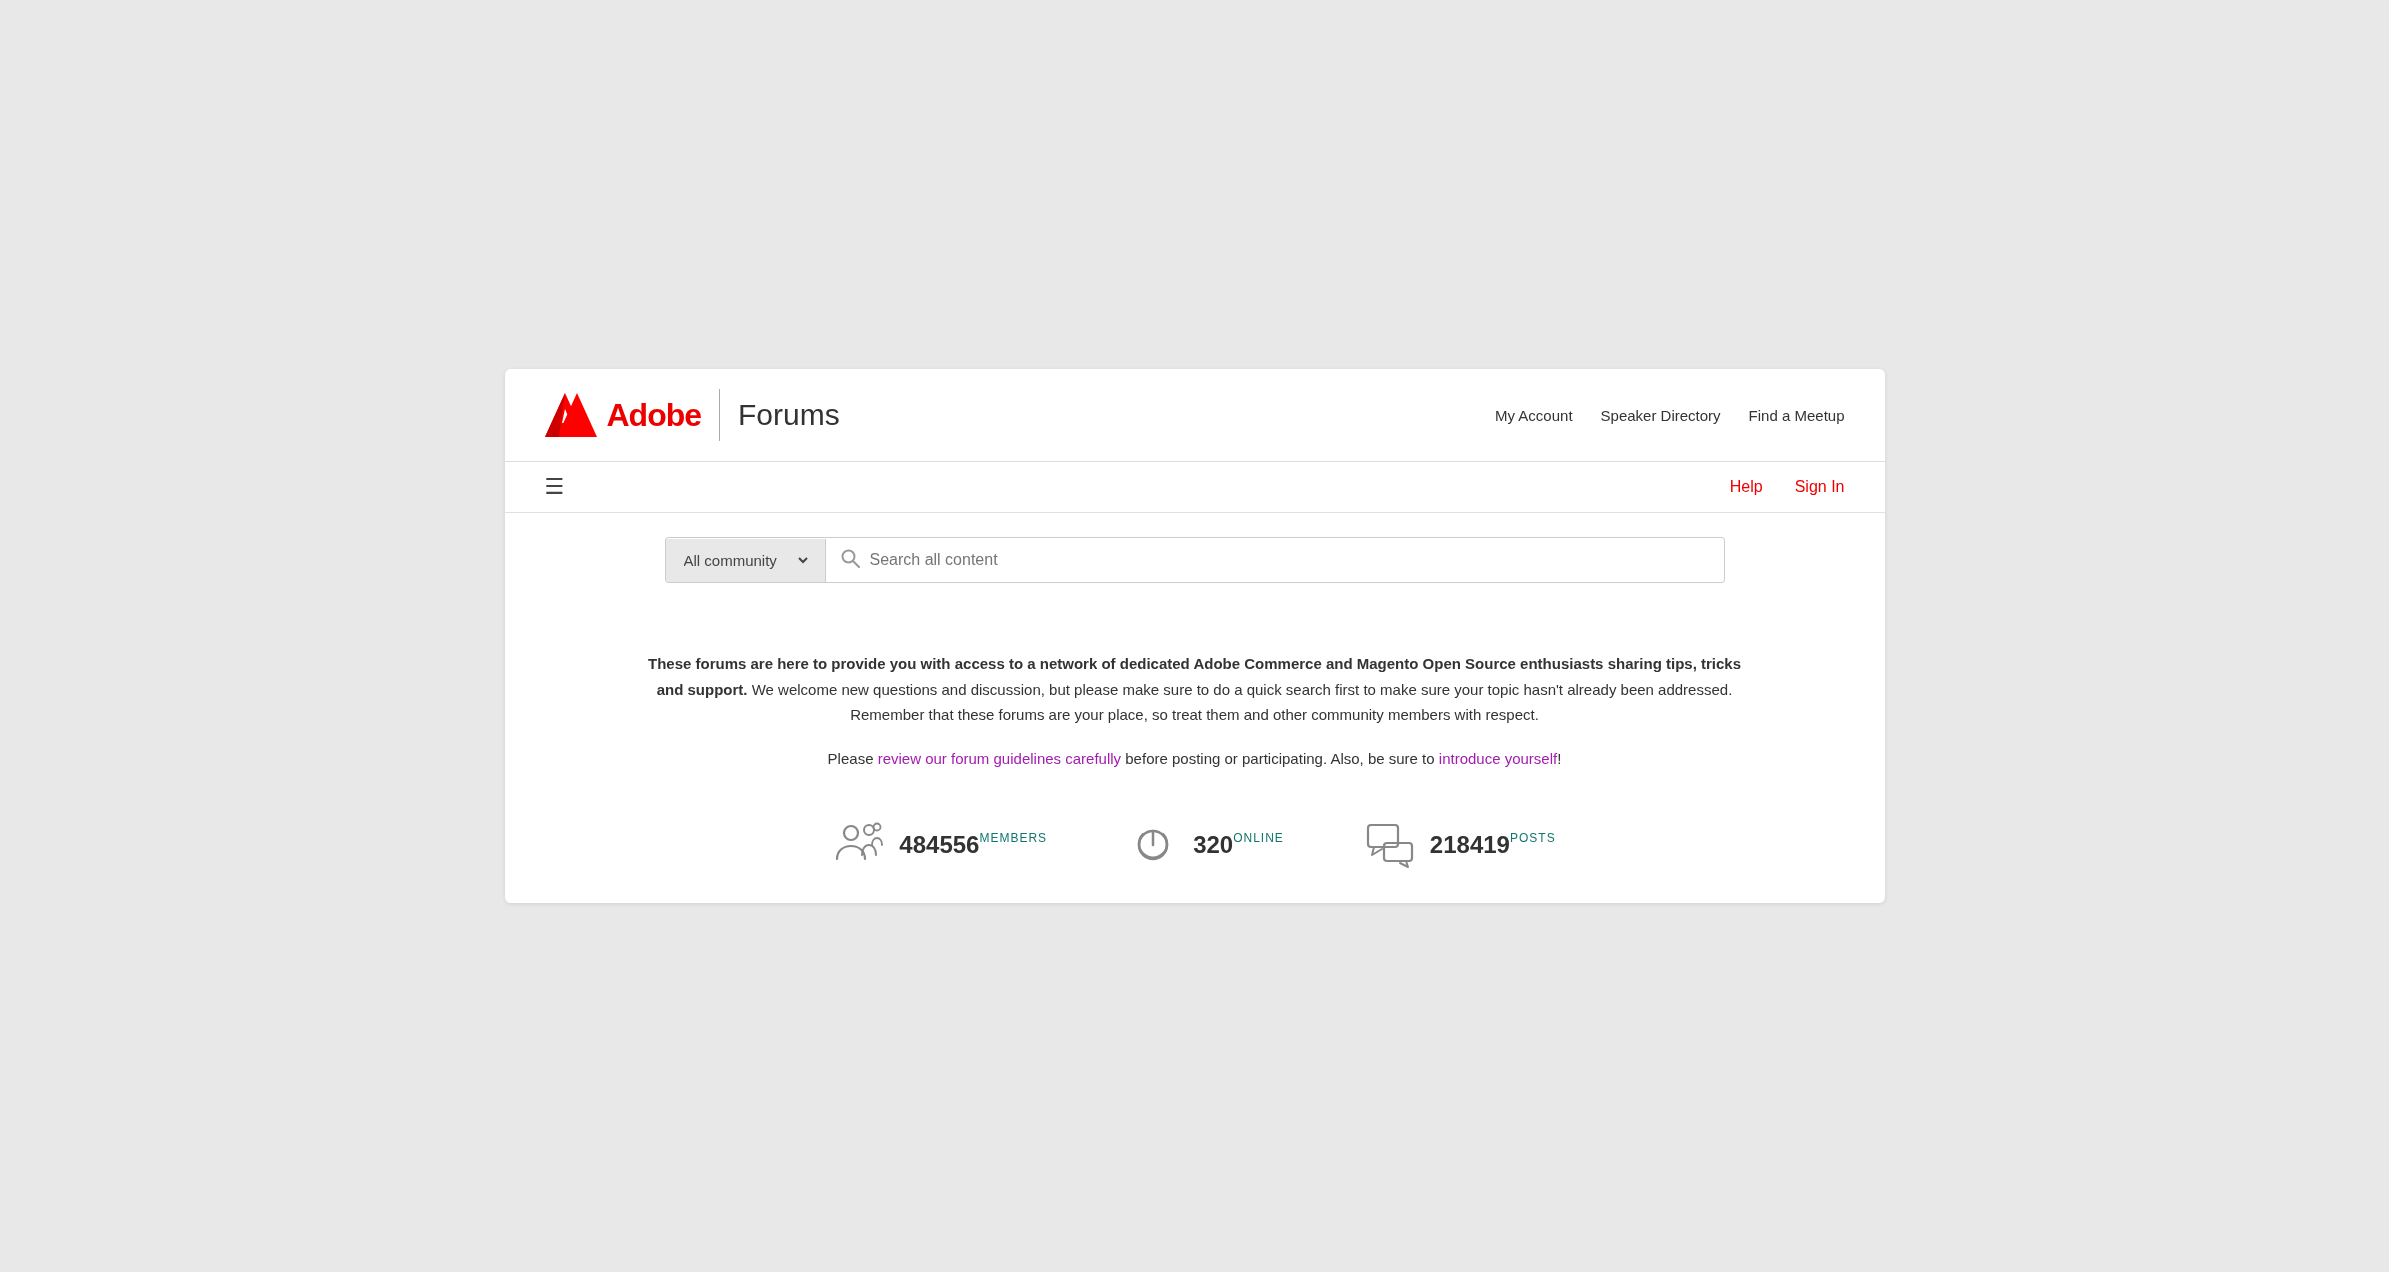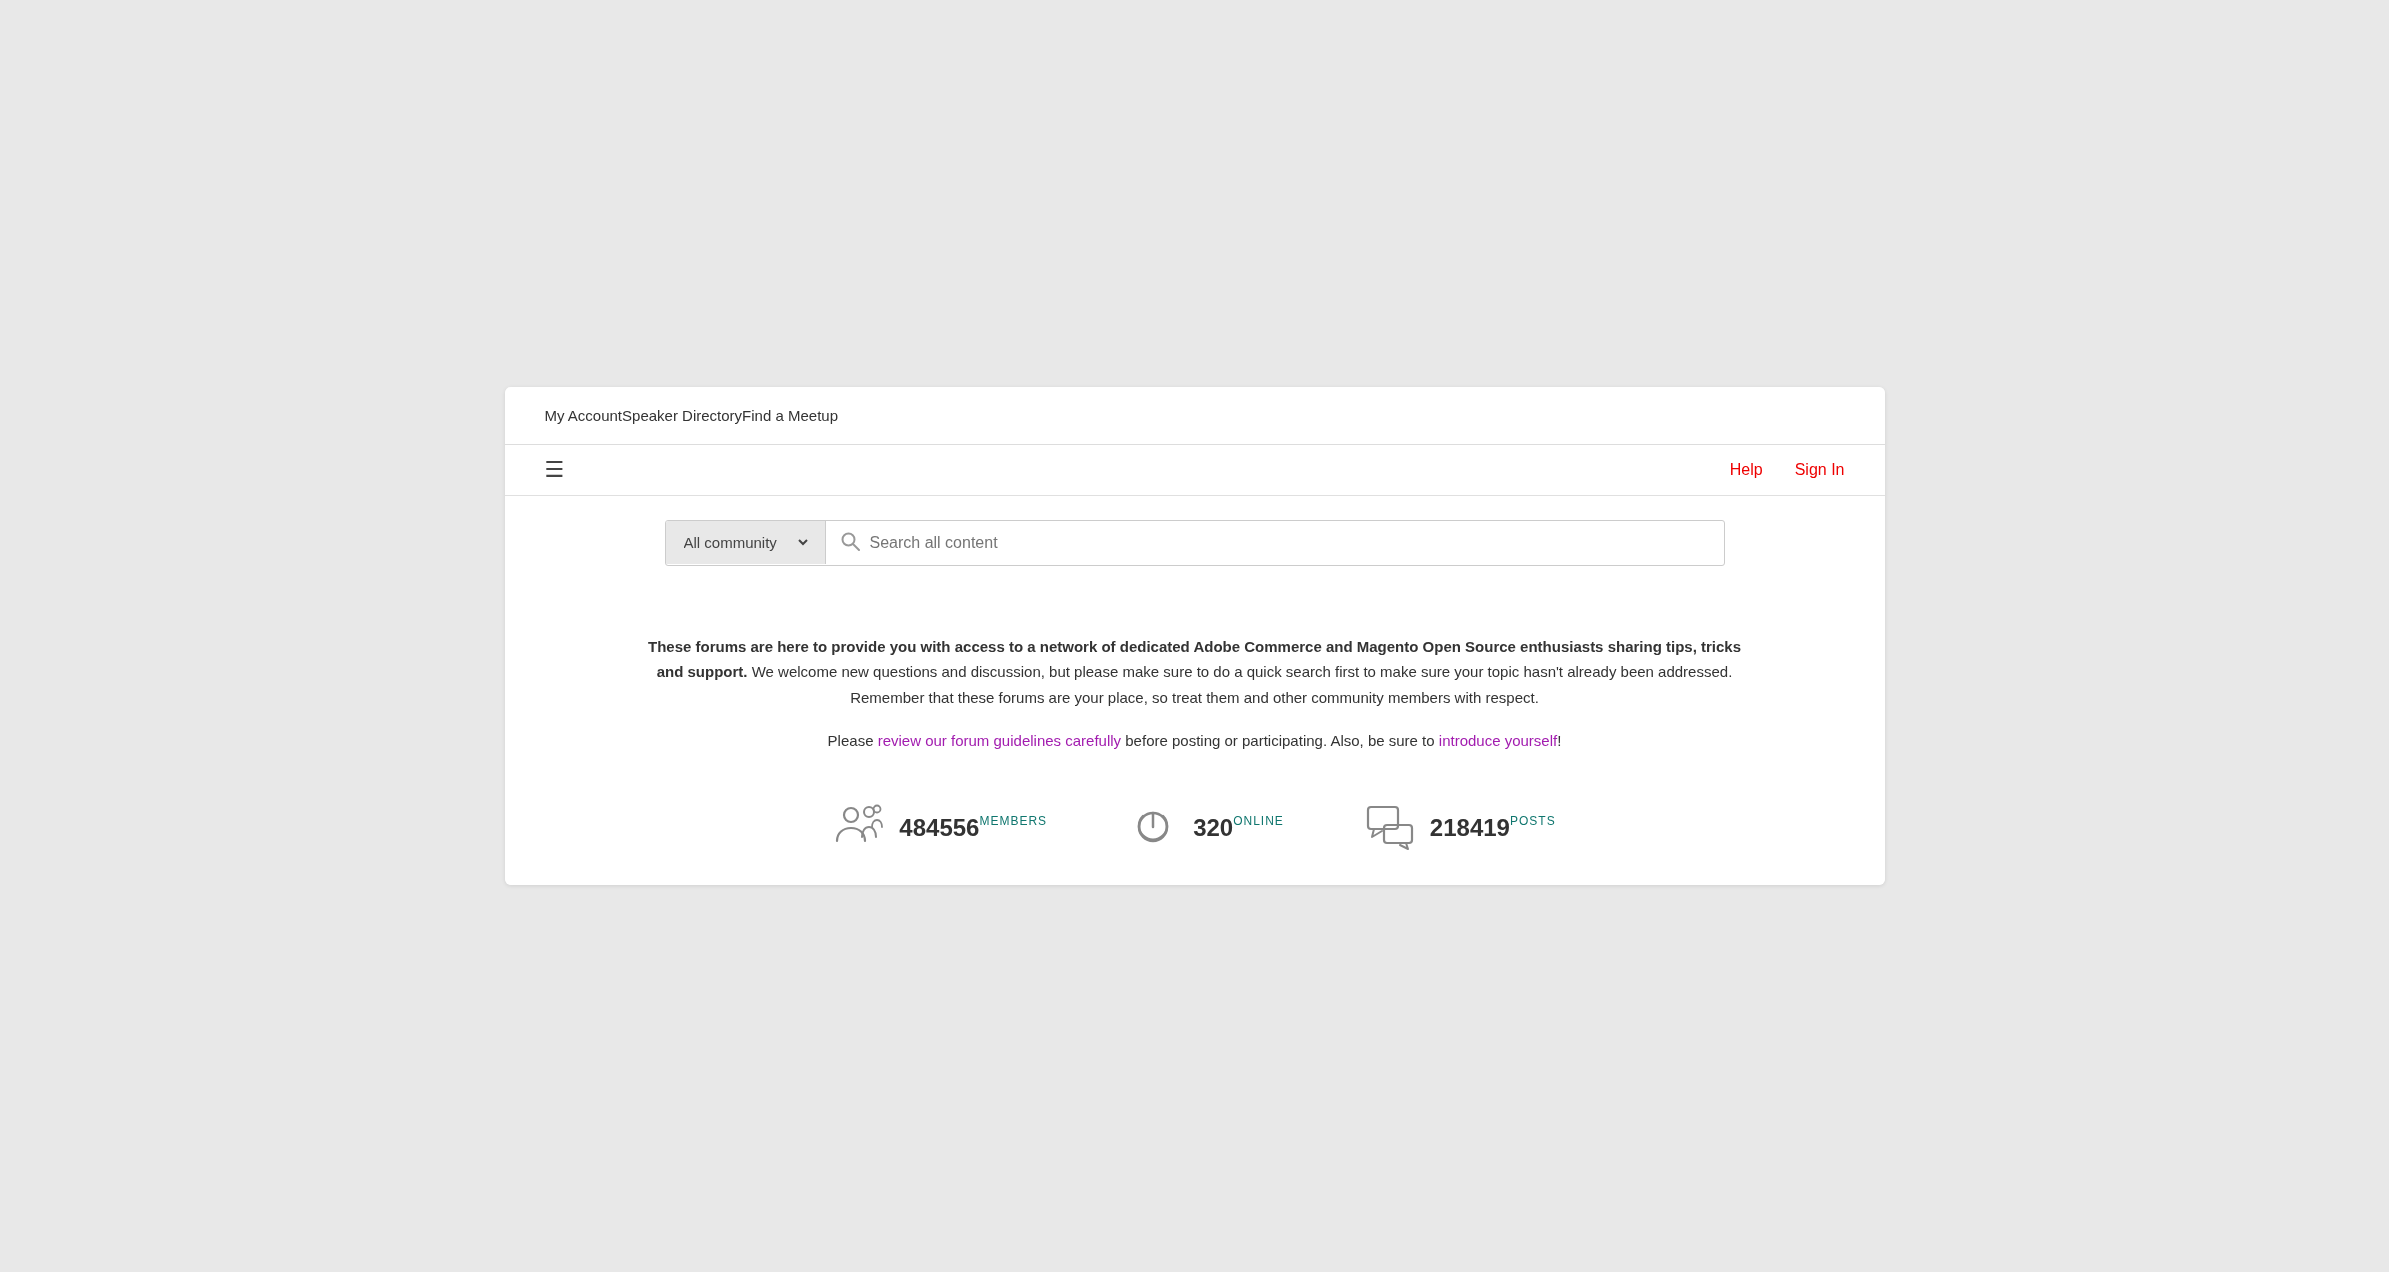--- a/index.html
+++ b/index.html
@@ -55,20 +55,21 @@
       background: #aaa;
       margin: 0 18px;
     }
     .forums-text {
       font-size: 30px;
       color: #333;
       font-weight: normal;
     }
     .header-nav {
       display: flex;
+      gap: 28px;
       align-items: center;
     }
     .header-nav a {
       text-decoration: none;
       color: #333;
       font-size: 15px;
     }
 
     
     .toolbar {
@@ -227,20 +228,33 @@
       fill: none;
       stroke-width: 2;
     }
   </style>
 </head>
 <body>
 
 <div class="main-container">
 
   <div class="header">
+    <div class="logo-area">
+      <div class="adobe-logo">
+
+        <svg class="adobe-icon" viewBox="0 0 52 44" xmlns="http://www.w3.org/2000/svg">
+          <polygon points="32,0 52,44 12,44" fill="#FF0000"></polygon>
+          <polygon points="20,0 0,44 14,44 20,16 26,30 16,30 14,44 40,44" fill="#FF0000"></polygon>
+          <polygon points="20,0 0,44 14,44" fill="#cc0000"></polygon>
+        </svg>
+        <span class="adobe-text">Adobe</span>
+      </div>
+      <div class="divider-vertical"></div>
+      <span class="forums-text">Forums</span>
+    </div>
     <nav class="header-nav">
       <a href="#">My Account</a>
       <a href="#">Speaker Directory</a>
       <a href="#">Find a Meetup</a>
     </nav>
   </div>
 
   <div class="toolbar">
     <button class="hamburger">☰</button>
     <div class="toolbar-right">

